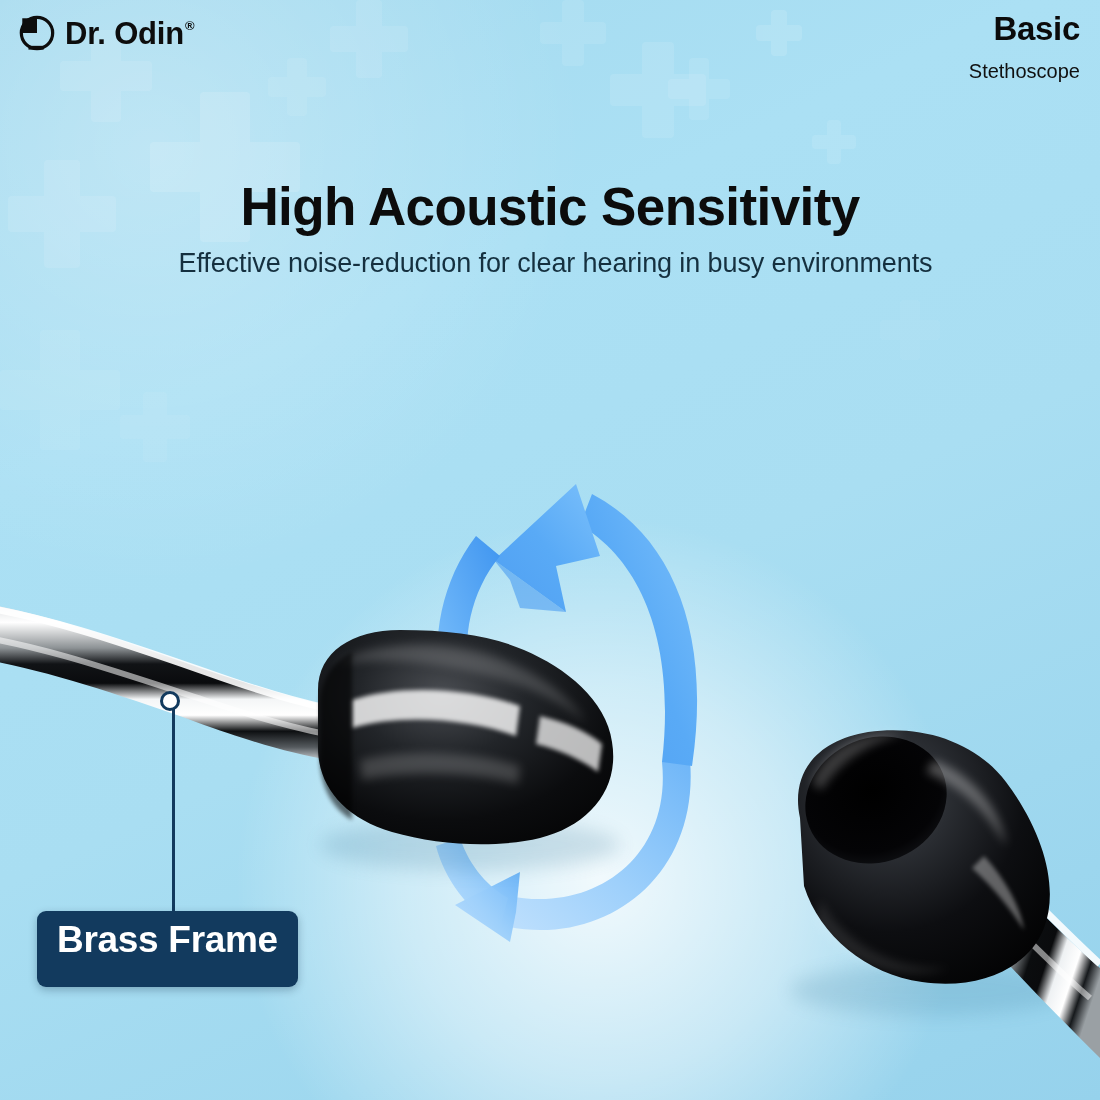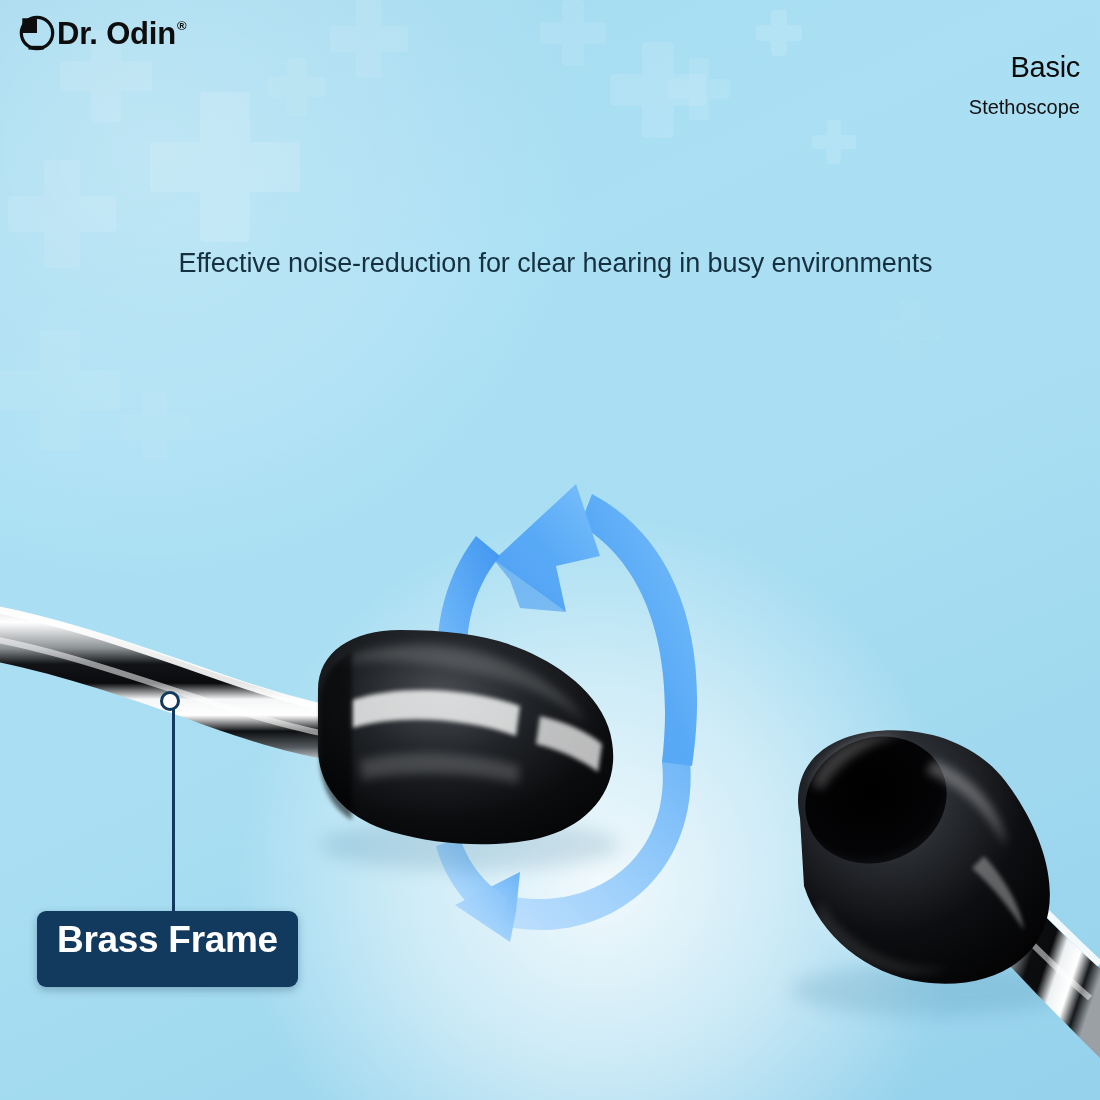--- a/index.html
+++ b/index.html
@@ -19,30 +19,30 @@
   
   .crosses{position:absolute;inset:0;pointer-events:none;}
   .cross{position:absolute;}
   .cross::before,.cross::after{
     content:"";position:absolute;background:currentColor;border-radius:4px;
   }
   .cross::before{left:33.3%;top:0;width:33.4%;height:100%;}
   .cross::after{top:33.3%;left:0;height:33.4%;width:100%;}
 
   
-  .logo{position:absolute;left:18px;top:14px;display:flex;align-items:center;gap:1px;}
+  .logo{position:absolute;left:18px;top:14px;display:flex;align-items:center;gap:9px;}
   .logo-mark{width:38px;height:38px;flex:none;}
   .logo-text{
     font-size:31px;font-weight:700;color:#0d0d0d;letter-spacing:-.2px;
     display:flex;align-items:flex-start;line-height:1;
   }
   .logo-reg{font-size:13px;font-weight:700;margin-top:1px;margin-left:1px;}
 
   .brandbox{position:absolute;right:20px;top:12px;text-align:right;}
-  .brand-main{font-size:29px;font-weight:400;color:#0b0b0b;line-height:1.04;letter-spacing:-.3px;margin-top:40px;}
+  .brand-main{font-size:33px;font-weight:700;color:#0b0b0b;line-height:1.04;letter-spacing:-.3px;}
   .brand-sub{font-size:20px;font-weight:400;color:#101010;line-height:1.2;margin-top:13px;}
 
   
   .headline{
     position:absolute;left:0;right:0;top:176px;text-align:center;
     font-size:53px;font-weight:700;color:#0c0c0c;letter-spacing:-.6px;
   }
   .subhead{
     position:absolute;left:0;right:0;top:248px;text-align:center;
     font-size:27px;font-weight:400;color:#15303f;letter-spacing:-.1px;margin-left:11px;
@@ -235,19 +235,20 @@
       <span>Dr. Odin</span>
       <span class="logo-reg">®</span>
     </div>
   </div>
 
   <div class="brandbox">
     <div class="brand-main">Basic</div>
     <div class="brand-sub">Stethoscope</div>
   </div>
 
+  <div class="headline">High Acoustic Sensitivity</div>
   <div class="subhead">Effective noise-reduction for clear hearing in busy environments</div>
 
   <div class="callout-line"></div>
   <div class="callout-dot"></div>
   <div class="callout-badge">Brass Frame</div>
 
 </div>
 
 </body></html>

